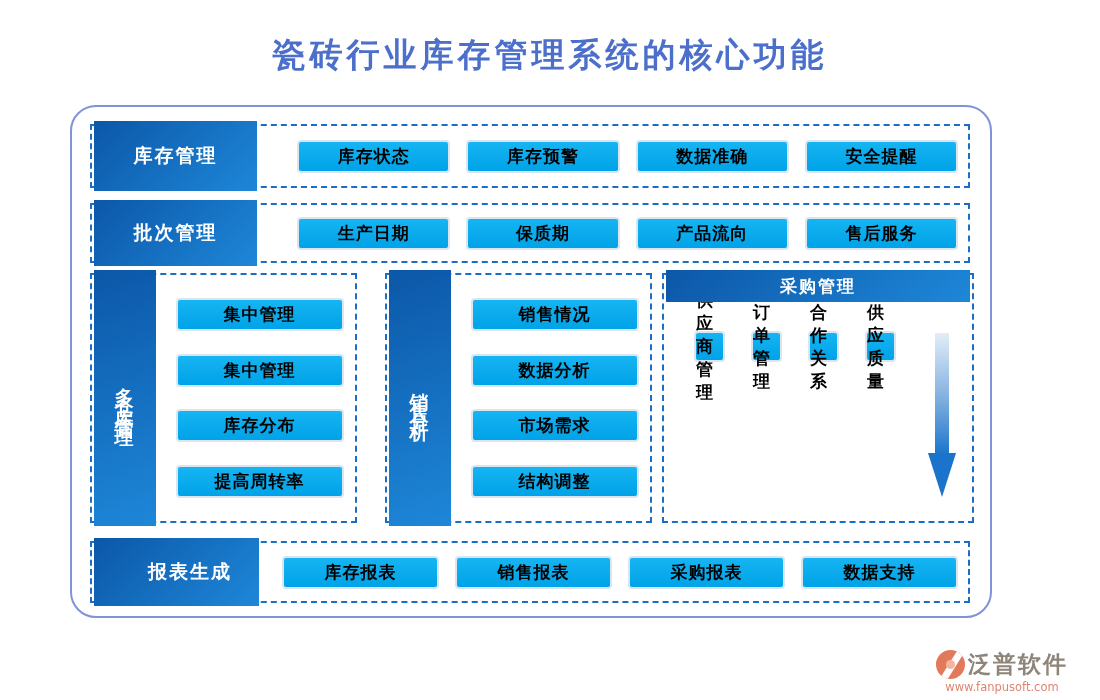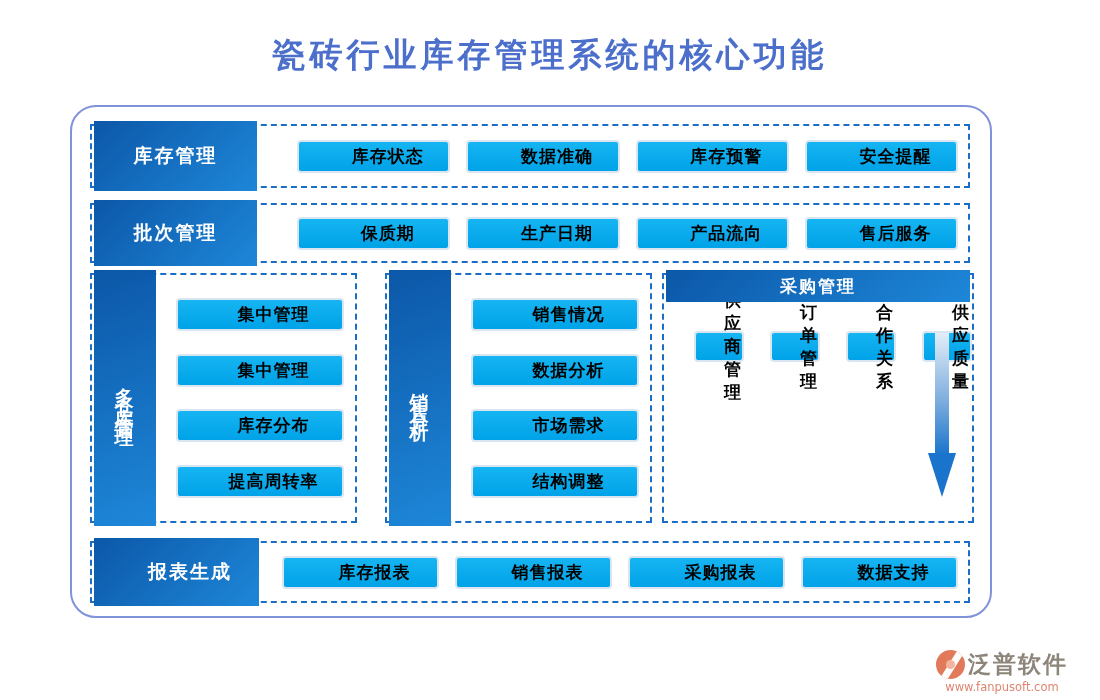--- a/index.html
+++ b/index.html
@@ -18,21 +18,21 @@
   .row-label { position:absolute; left:2px; top:-5px; bottom:-5px; width:163px;
                background:linear-gradient(135deg,#0c57a8,#1e87d8);
                color:#fff; font-size:19px; font-weight:bold; letter-spacing:2px;
                display:flex; align-items:center; justify-content:center; z-index:3; }
   .row-items { position:absolute; left:205px; right:10px; top:0; bottom:0;
                display:flex; align-items:center; justify-content:space-evenly; gap:16px; z-index:2; }
   .pill { height:33px; flex:1; max-width:172px;
           background:linear-gradient(180deg,#16b4f2,#00a3e8);
           border:2px solid #d9e6f2; border-radius:4px;
           color:#000; font-size:17px; font-weight:bold; letter-spacing:1px;
-          display:flex; align-items:center; justify-content:center;padding-left:28px; }
+          display:flex; align-items:center; justify-content:center; }
 
   #row-inventory { top:17px;  height:64px; }
   #row-batch     { top:96px;  height:60px; }
   #row-report    { top:434px; height:62px; }
   #row-report .row-label { width:165px;padding-left:27px; }
   #row-report .row-items { left:190px; }
 
   
   .panel { position:absolute; top:166px; height:250px; border:2px dashed #1a6ec5; }
   #panel-warehouse { left:18px;  width:267px; }
@@ -92,31 +92,31 @@
 <div class="page">
 
   <div class="title">瓷砖行业库存管理系统的核心功能</div>
 
   <div class="frame">
 
     <div class="h-row" id="row-inventory">
       <div class="row-label">库存管理</div>
       <div class="row-items">
         <div class="pill">库存状态</div>
+        <div class="pill">库存预警</div>
         <div class="pill">数据准确</div>
-        <div class="pill">库存预警</div>
         <div class="pill">安全提醒</div>
       </div>
     </div>
 
     <div class="h-row" id="row-batch">
       <div class="row-label">批次管理</div>
       <div class="row-items">
+        <div class="pill">生产日期</div>
         <div class="pill">保质期</div>
-        <div class="pill">生产日期</div>
         <div class="pill">产品流向</div>
         <div class="pill">售后服务</div>
       </div>
     </div>
 
     <div class="panel" id="panel-warehouse">
       <div class="v-label">多仓库管理</div>
       <div class="v-items">
         <div class="pill">集中管理</div>
         <div class="pill">集中管理</div>

